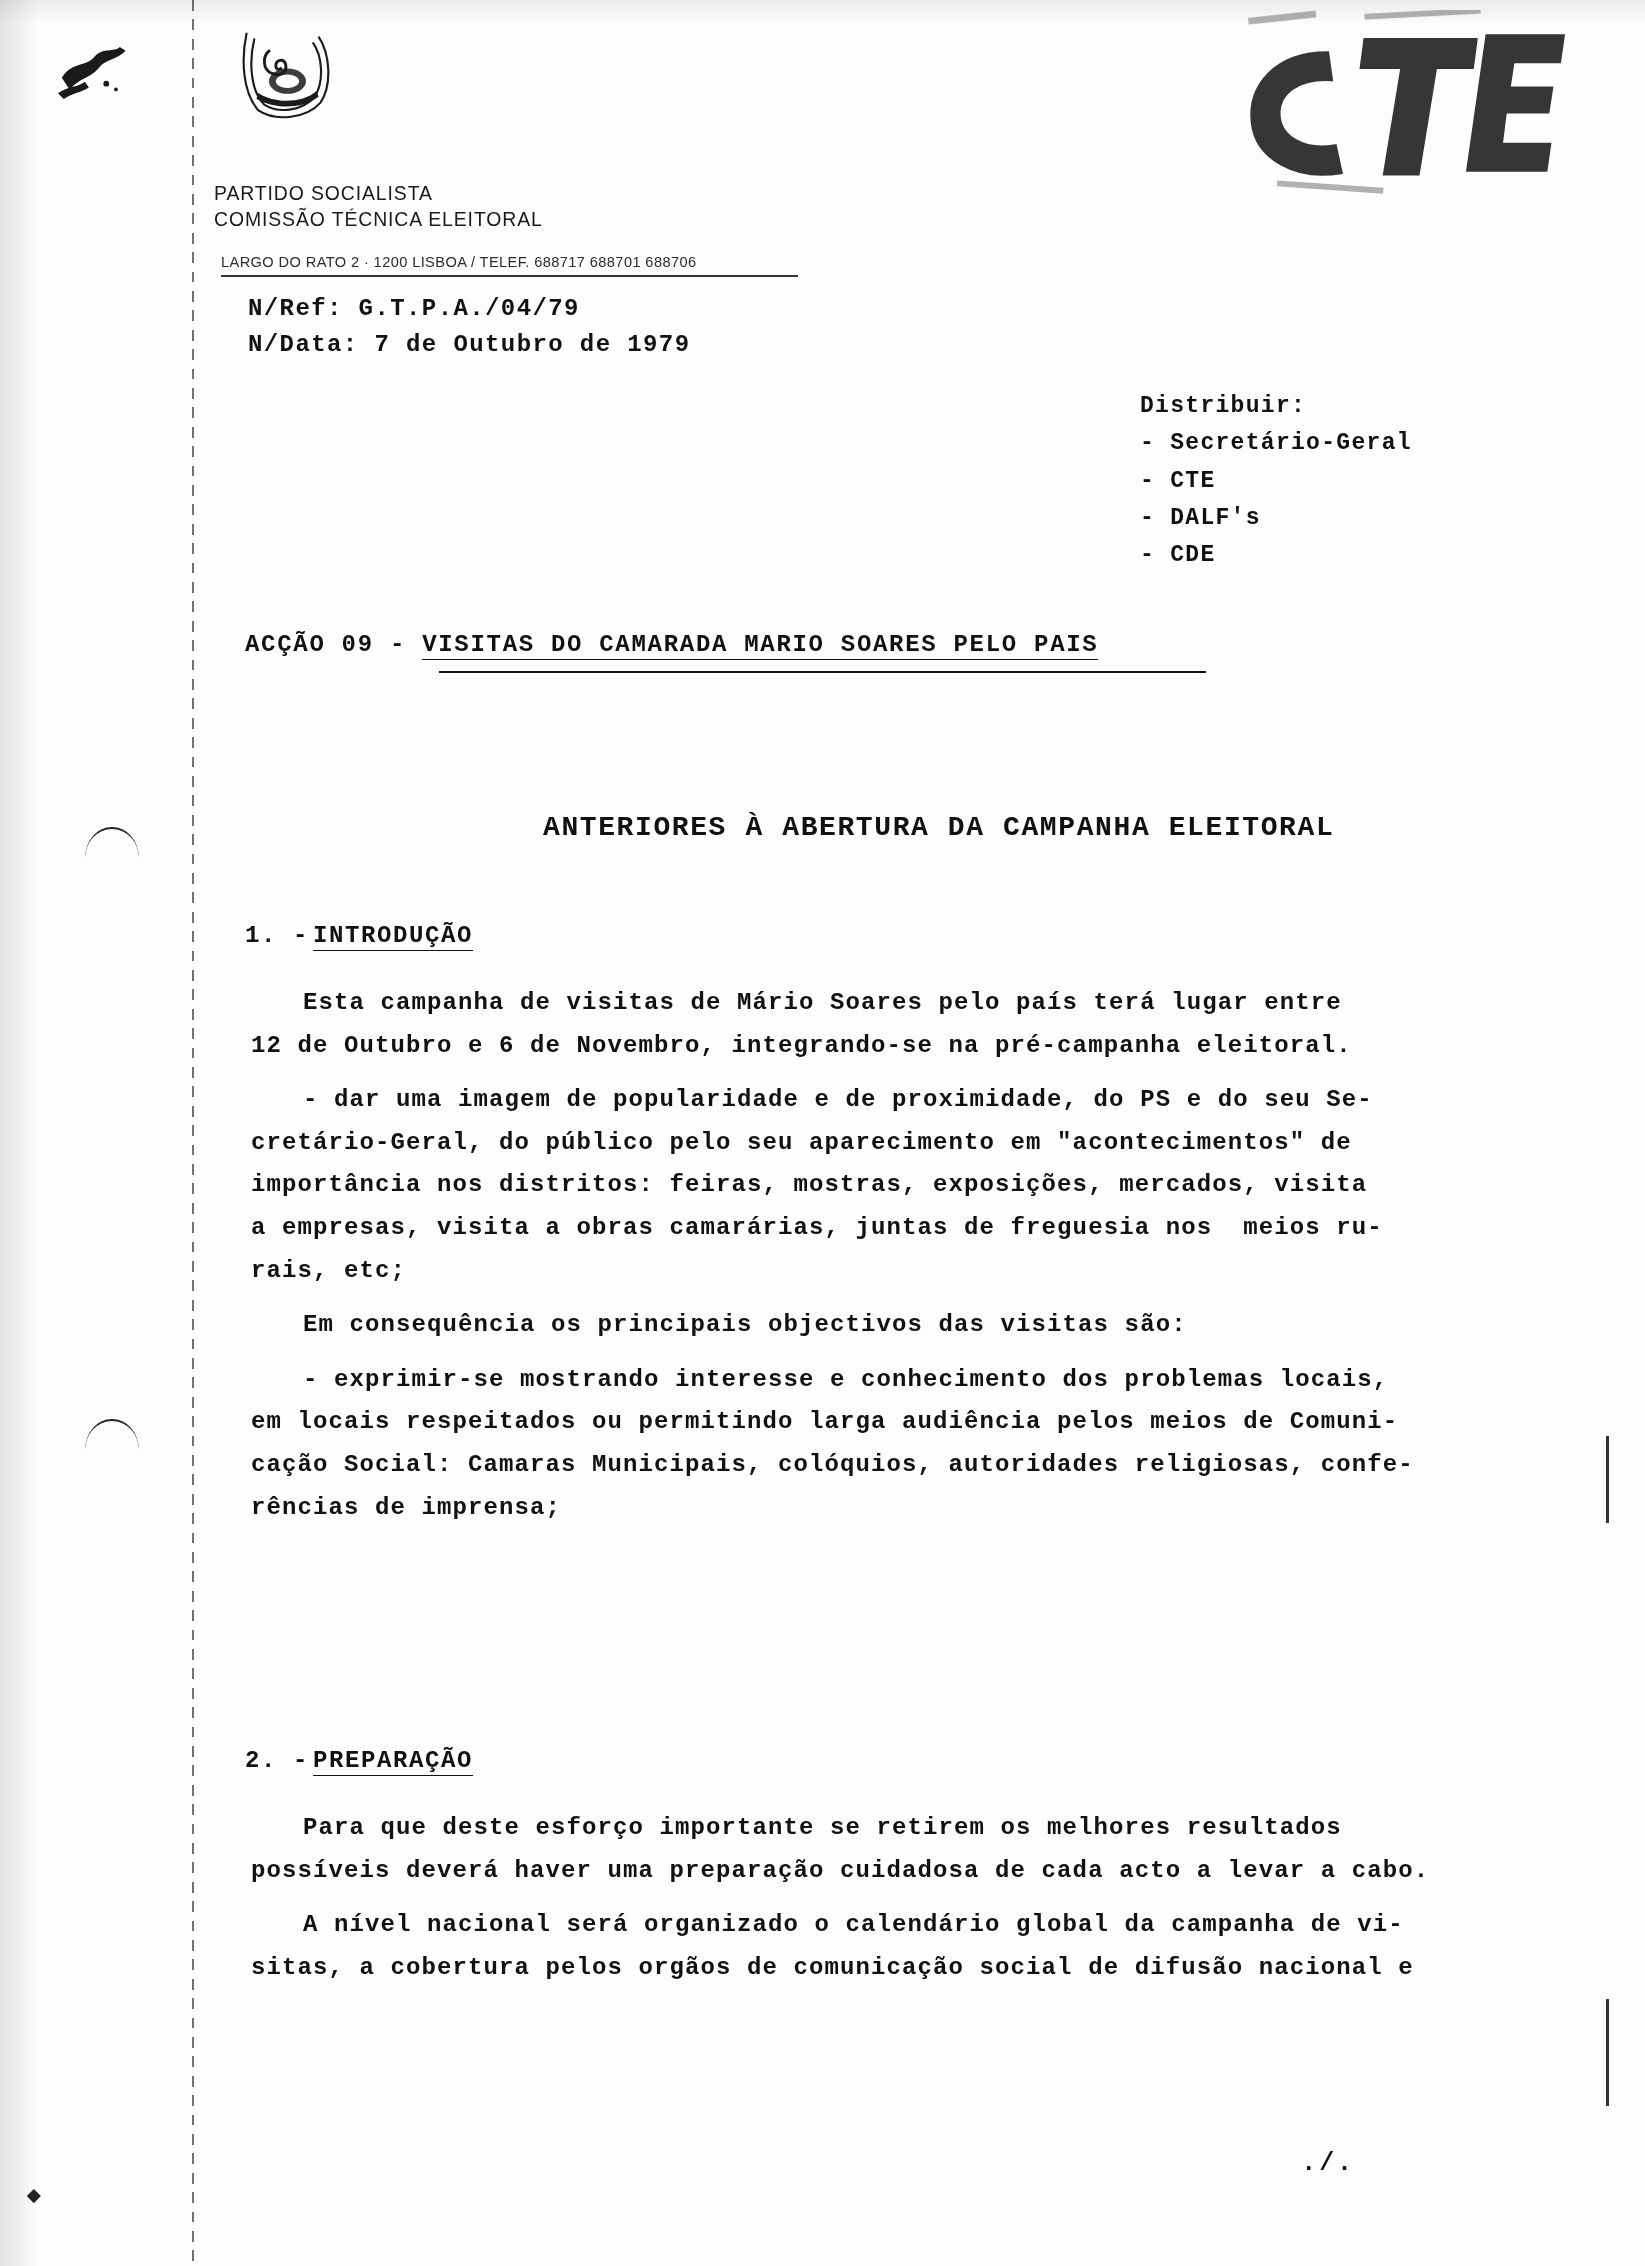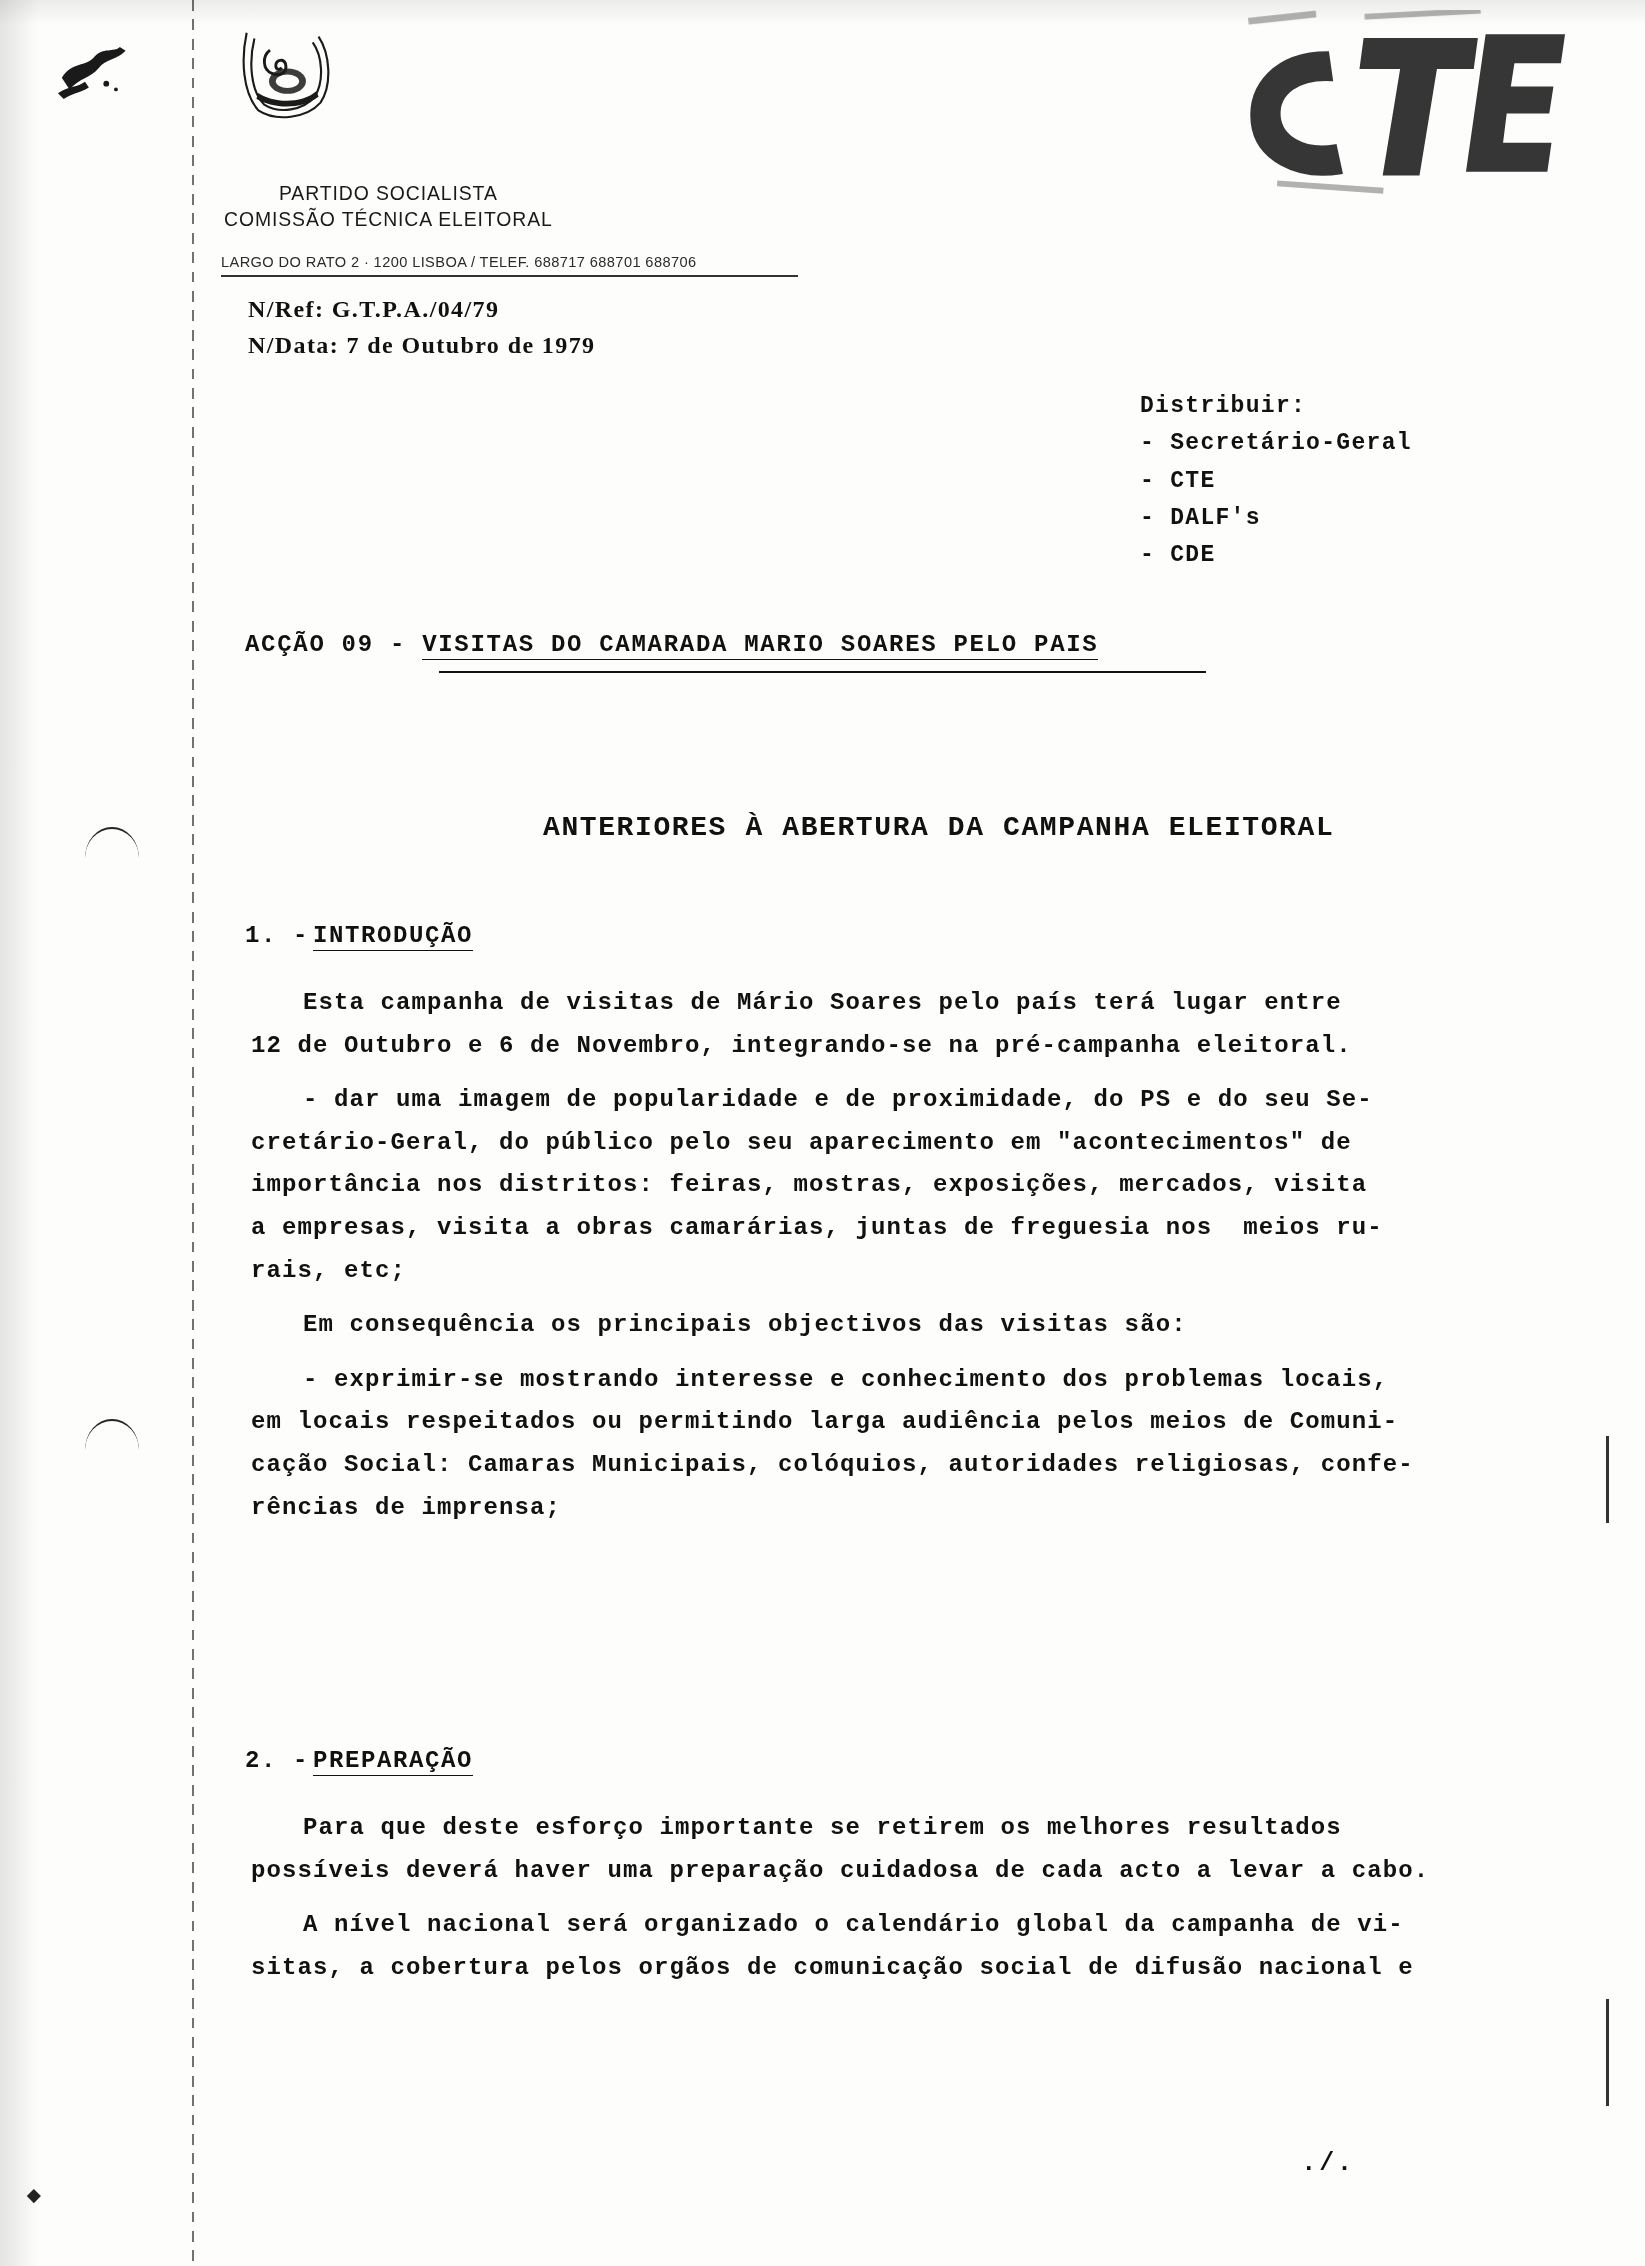--- a/index.html
+++ b/index.html
@@ -67,24 +67,23 @@
   .emblem {
     position: absolute;
     left: 233px;
     top: 21.3px;
     width: 107px;
     height: 102px;
   }
 
   .letterhead {
     position: absolute;
-    left: 224px;
+    left: 214px;
     top: 180px;
     line-height: 1.35;
-    text-align: center;
   }
   .letterhead .lh-line {
     font-family: "Liberation Sans", sans-serif;
     font-size: 19.4px;
     letter-spacing: 0.9px;
     color: #1a1a1a;
   }
   .address {
     position: absolute;
     left: 221px;
@@ -112,21 +111,21 @@
     opacity: 0.93;
   }
 
   .refblock {
     position: absolute;
     left: 248px;
     top: 291px;
     font-size: 24px;
     letter-spacing: 1.4px;
     line-height: 1.5;
-    font-family: Liberation Serif, serif;
+    font-family: Liberation Mono, monospace;
     font-weight: bold;
   }
 
   .distribuir {
     position: absolute;
     left: 1140px;
     top: 388px;
     font-size: 23px;
     letter-spacing: 1.3px;
     line-height: 1.62;

